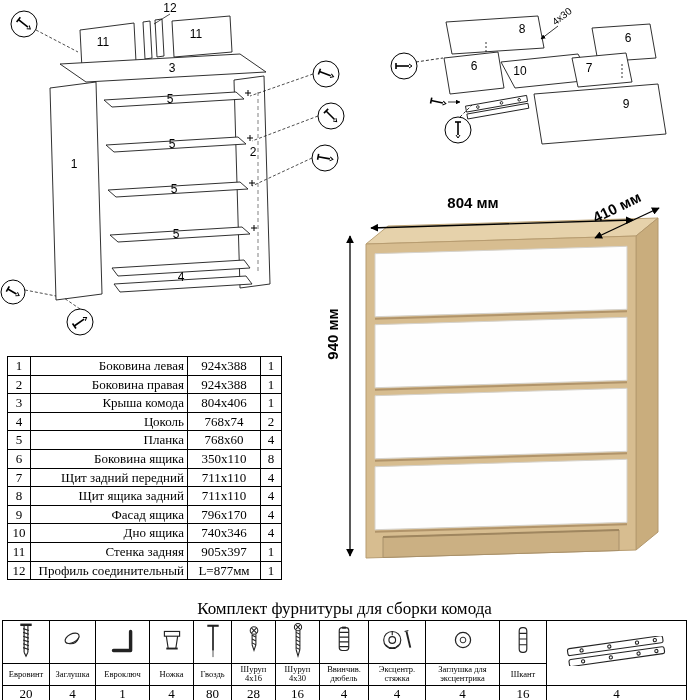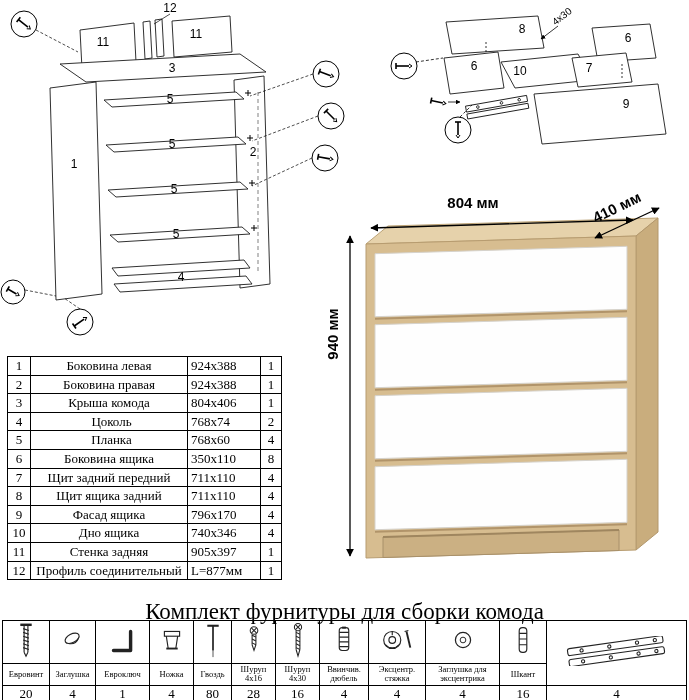--- a/index.html
+++ b/index.html
@@ -10,27 +10,27 @@
 
   
   .lbl { font:12px "Liberation Sans", sans-serif; fill:#000; text-anchor:middle; }
   .lbl-sm { font:10px "Liberation Sans", sans-serif; fill:#000; text-anchor:middle; }
   .dim { font:bold 15px "Liberation Sans", sans-serif; fill:#000; text-anchor:middle; }
 
   
   .parts-table { border-collapse:collapse; font-size:13px; }
   .parts-table td { border:1px solid #000; height:18.6px; padding:0 3px; line-height:1.05; white-space:nowrap; }
   .parts-table td.num { width:23px; text-align:center; }
-  .parts-table td.name { width:157px; text-align:center; }
-  .parts-table td.size { width:73px; }
+  .parts-table td.name { width:157px; text-align:right; }
+  .parts-table td.size { width:73px; text-align:center; }
   .parts-table td.qty { width:21px; text-align:center; }
   .parts-table tr.indent td.name { padding-left:8px; }
 
   
-  .hw-title { width:689px; text-align:center; font-size:23px; }
+  .hw-title { width:689px; text-align:center; font-size:17px; }
   .hw-table { border-collapse:collapse; table-layout:fixed; width:685px; }
   .hw-table td { border:1px solid #000; text-align:center; vertical-align:middle; overflow:hidden; padding:0; }
   .hw-table td.hw-icon { height:40px; }
   .hw-table td.hw-name { height:21px; font-size:8.5px; line-height:1.1; padding:1px; white-space:normal;margin-left:9px; }
   .hw-table td.hw-qty { height:16px; font-size:13px; }
   .hw-merged-name { font-size:8.5px; line-height:1.1; padding:0 2px 2px 2px; }
   .hw-table td[data-icon="euro-screw"]  { width:47px; }
   .hw-table td[data-icon="cap"]         { width:46px; }
   .hw-table td[data-icon="hex-key"]     { width:54px; }
   .hw-table td[data-icon="leg"]         { width:44px; }

